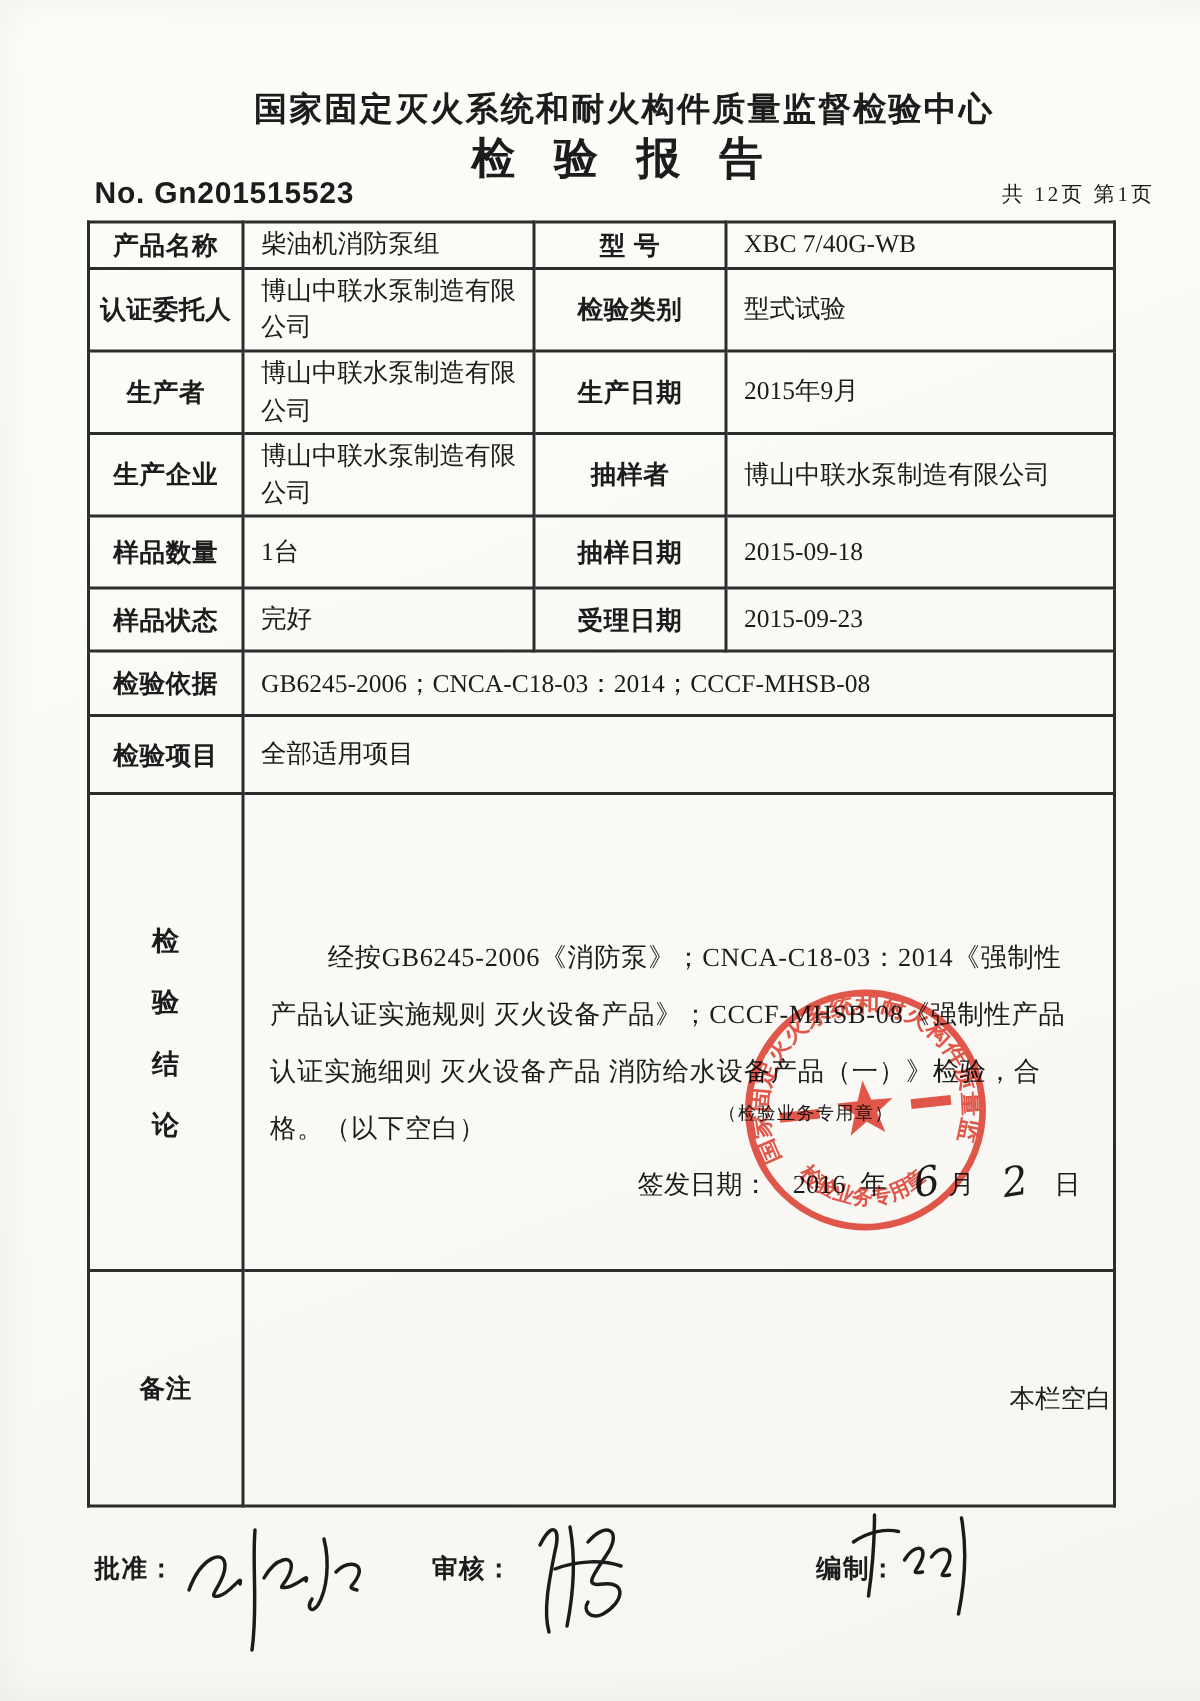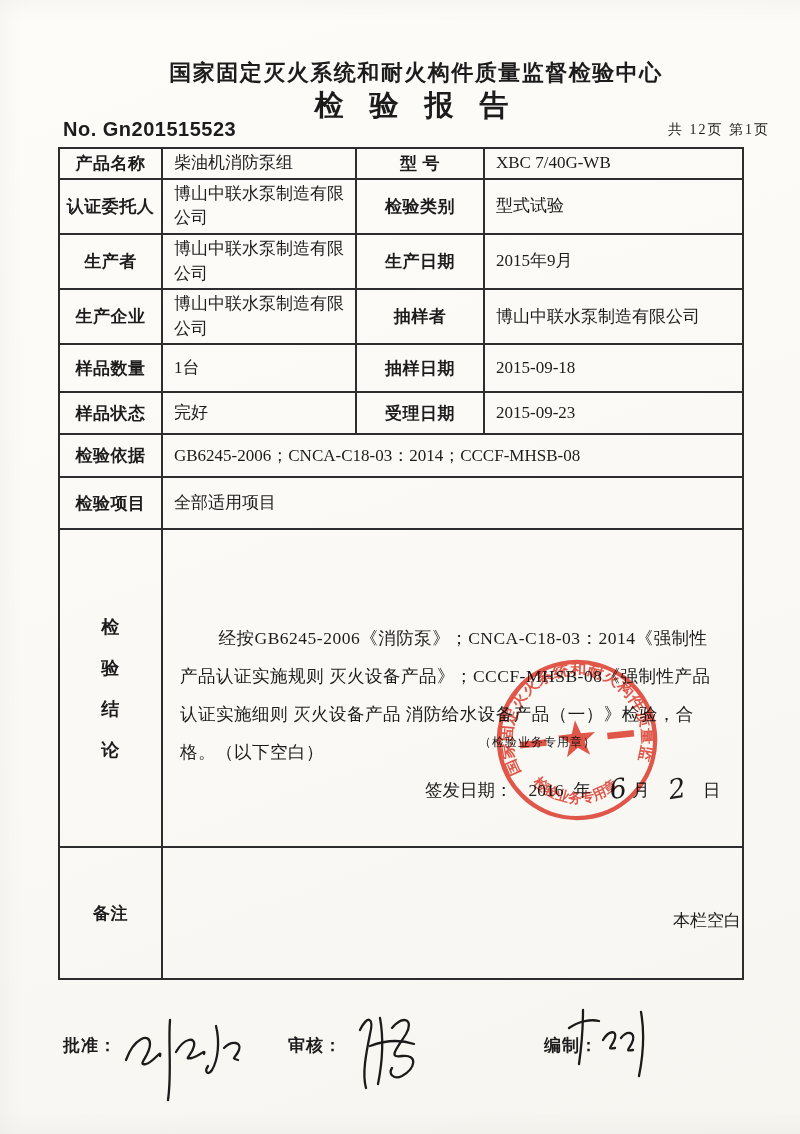--- a/index.html
+++ b/index.html
@@ -186,21 +186,21 @@
             </text>
             <polygon fill="#e23b2e" points="85,65 89.7,78.5 104,78.8 92.6,87.5 96.8,101.2 85,93 73.2,101.2 77.4,87.5 66,78.8 80.3,78.5"></polygon>
             <rect x="27" y="81" width="27" height="6.5" fill="#e23b2e"></rect>
             <rect x="116" y="81" width="27" height="6.5" fill="#e23b2e"></rect>
             <text fill="#e23b2e" font-size="14" font-weight="bold" font-family="Liberation Sans, sans-serif">
               <textPath href="#arcBottom" startOffset="4" textLength="96" lengthAdjust="spacingAndGlyphs">检验业务专用章</textPath>
             </text>
           </svg>
         </td>
       </tr>
-      <tr style="height:132px">
+      <tr style="height:157px">
         <td class="lbl">备注</td>
         <td class="remark-cell" colspan="3">
           <div class="remark-text">本栏空白</div>
         </td>
       </tr>
     </tbody>
   </table>
 
   <div class="footer-row">
     <span class="foot-label approve">批准：</span>

